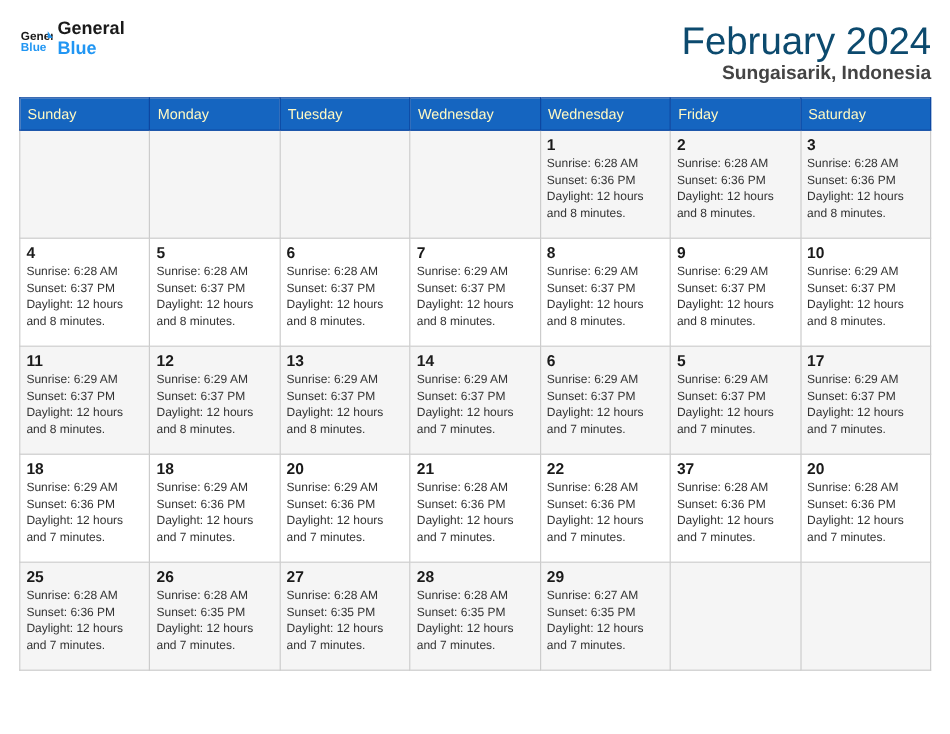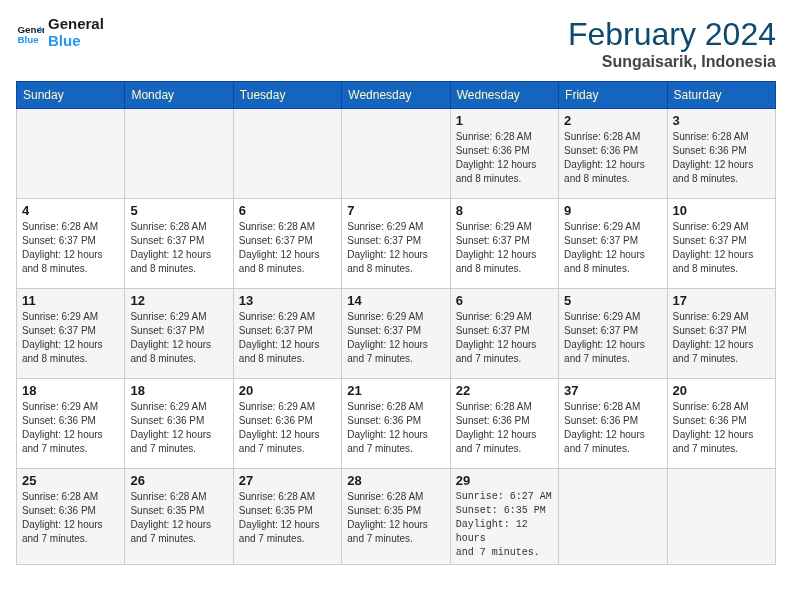--- a/index.html
+++ b/index.html
@@ -317,21 +317,21 @@
         </td>
         <td>
           <div class="day-number">28</div>
           <div class="day-info" style="white-space: pre-line;">Sunrise: 6:28 AM
 Sunset: 6:35 PM
 Daylight: 12 hours
 and 7 minutes.</div>
         </td>
         <td>
           <div class="day-number">29</div>
-          <div class="day-info" style="white-space: pre-line; font-family: Liberation Mono, monospace;">Sunrise: 6:27 AM
+          <div class="day-info" style="white-space: pre-line;">Sunrise: 6:27 AM
 Sunset: 6:35 PM
 Daylight: 12 hours
 and 7 minutes.</div>
         </td>
         <td></td>
         <td></td>
       </tr>
     </tbody>
 </table>
 

